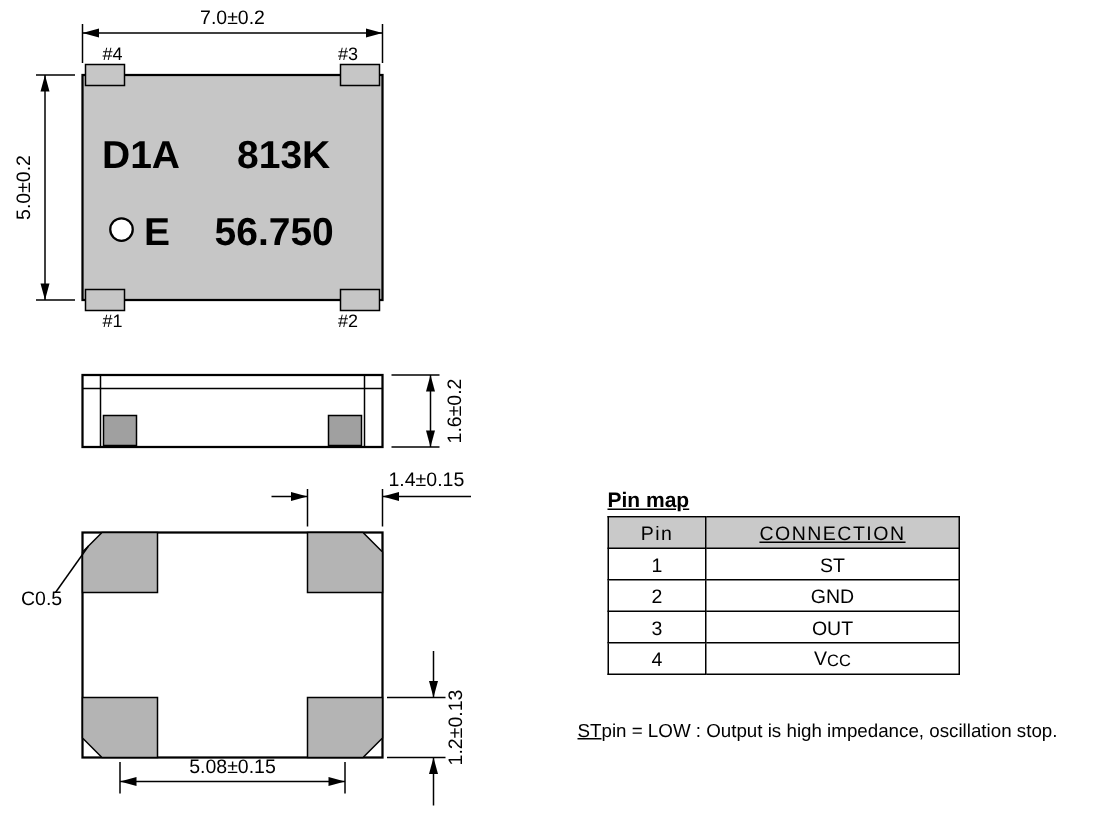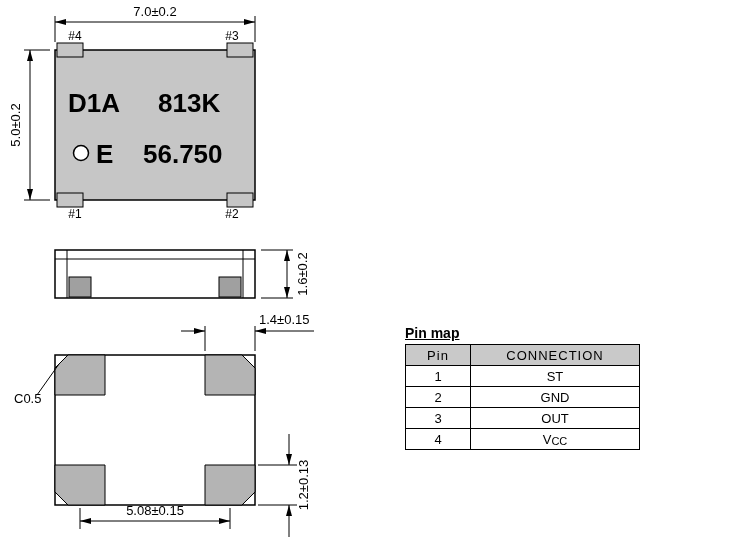--- a/index.html
+++ b/index.html
@@ -9,21 +9,21 @@
   svg text{font-family:"Liberation Sans",sans-serif;fill:#000;}
   .dim-label{font-size:13px;}
   .pad-label{font-size:12px;}
   .marking{font-size:26px;font-weight:bold;}
   .pinmap{position:absolute;left:385px;top:325px;padding-left:20px;}
   .pinmap-title{font-size:14px;font-weight:bold;text-decoration:underline;margin-bottom:3px;}
   .pinmap table{border-collapse:collapse;border:1.5px solid #000;}
   .pinmap td{border:1px solid #000;height:20px;text-align:center;vertical-align:middle;
              font-size:13px;padding:0 2px;}
   .pin-col{width:60px;}
-  .conn-col{width:164px;}
+  .conn-col{width:164px;text-decoration:underline;}
   .hdr{background:#c9c9c9;letter-spacing:1px;}
   .sub{font-size:11px;vertical-align:-1px;letter-spacing:0;}
   .note{position:absolute;left:385px;top:480px;font-size:12.5px;line-height:15.5px;width:345px;}
   .ul{text-decoration:underline;}
 </style>
 </head>
 <body>
 
 <div class="canvas">
 
@@ -149,15 +149,16 @@
         </tr>
         <tr>
           <td>4</td>
           <td><span>V</span><span class="sub">CC</span></td>
         </tr>
       </tbody>
     </table>
   </div>
 
   <div class="note">
+    <div><span class="ul">ST</span><span>pin = LOW : Output is high impedance, oscillation stop.</span></div>
   </div>
 
 </div>
 
 </body></html>

